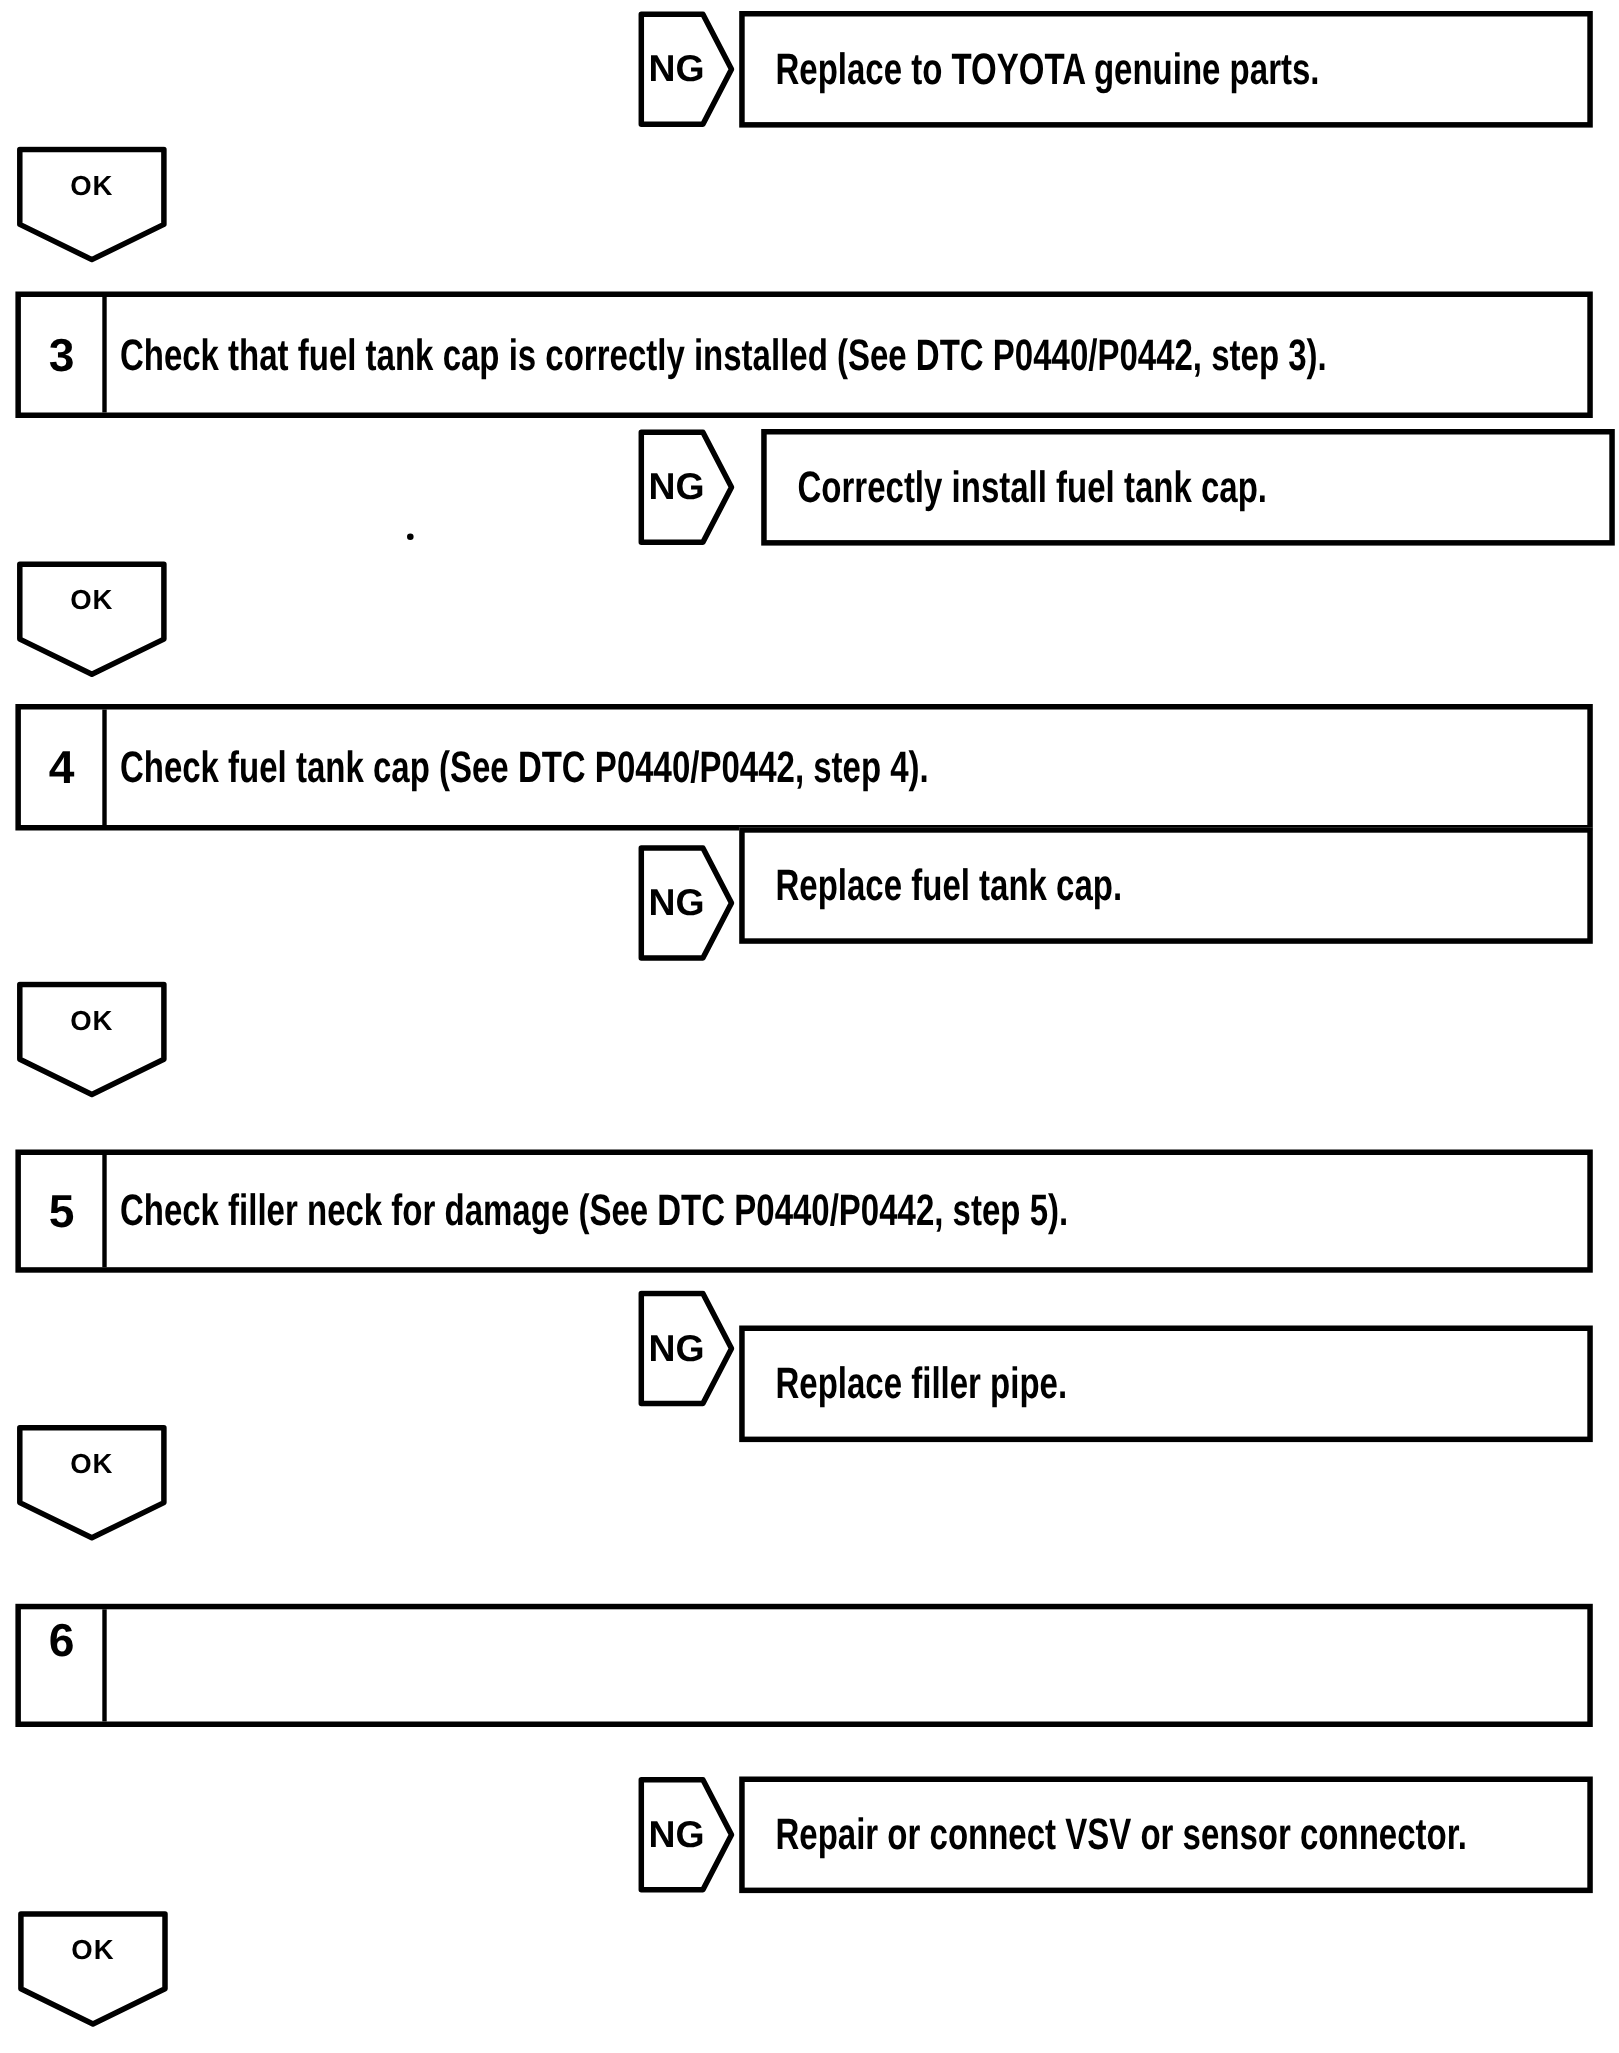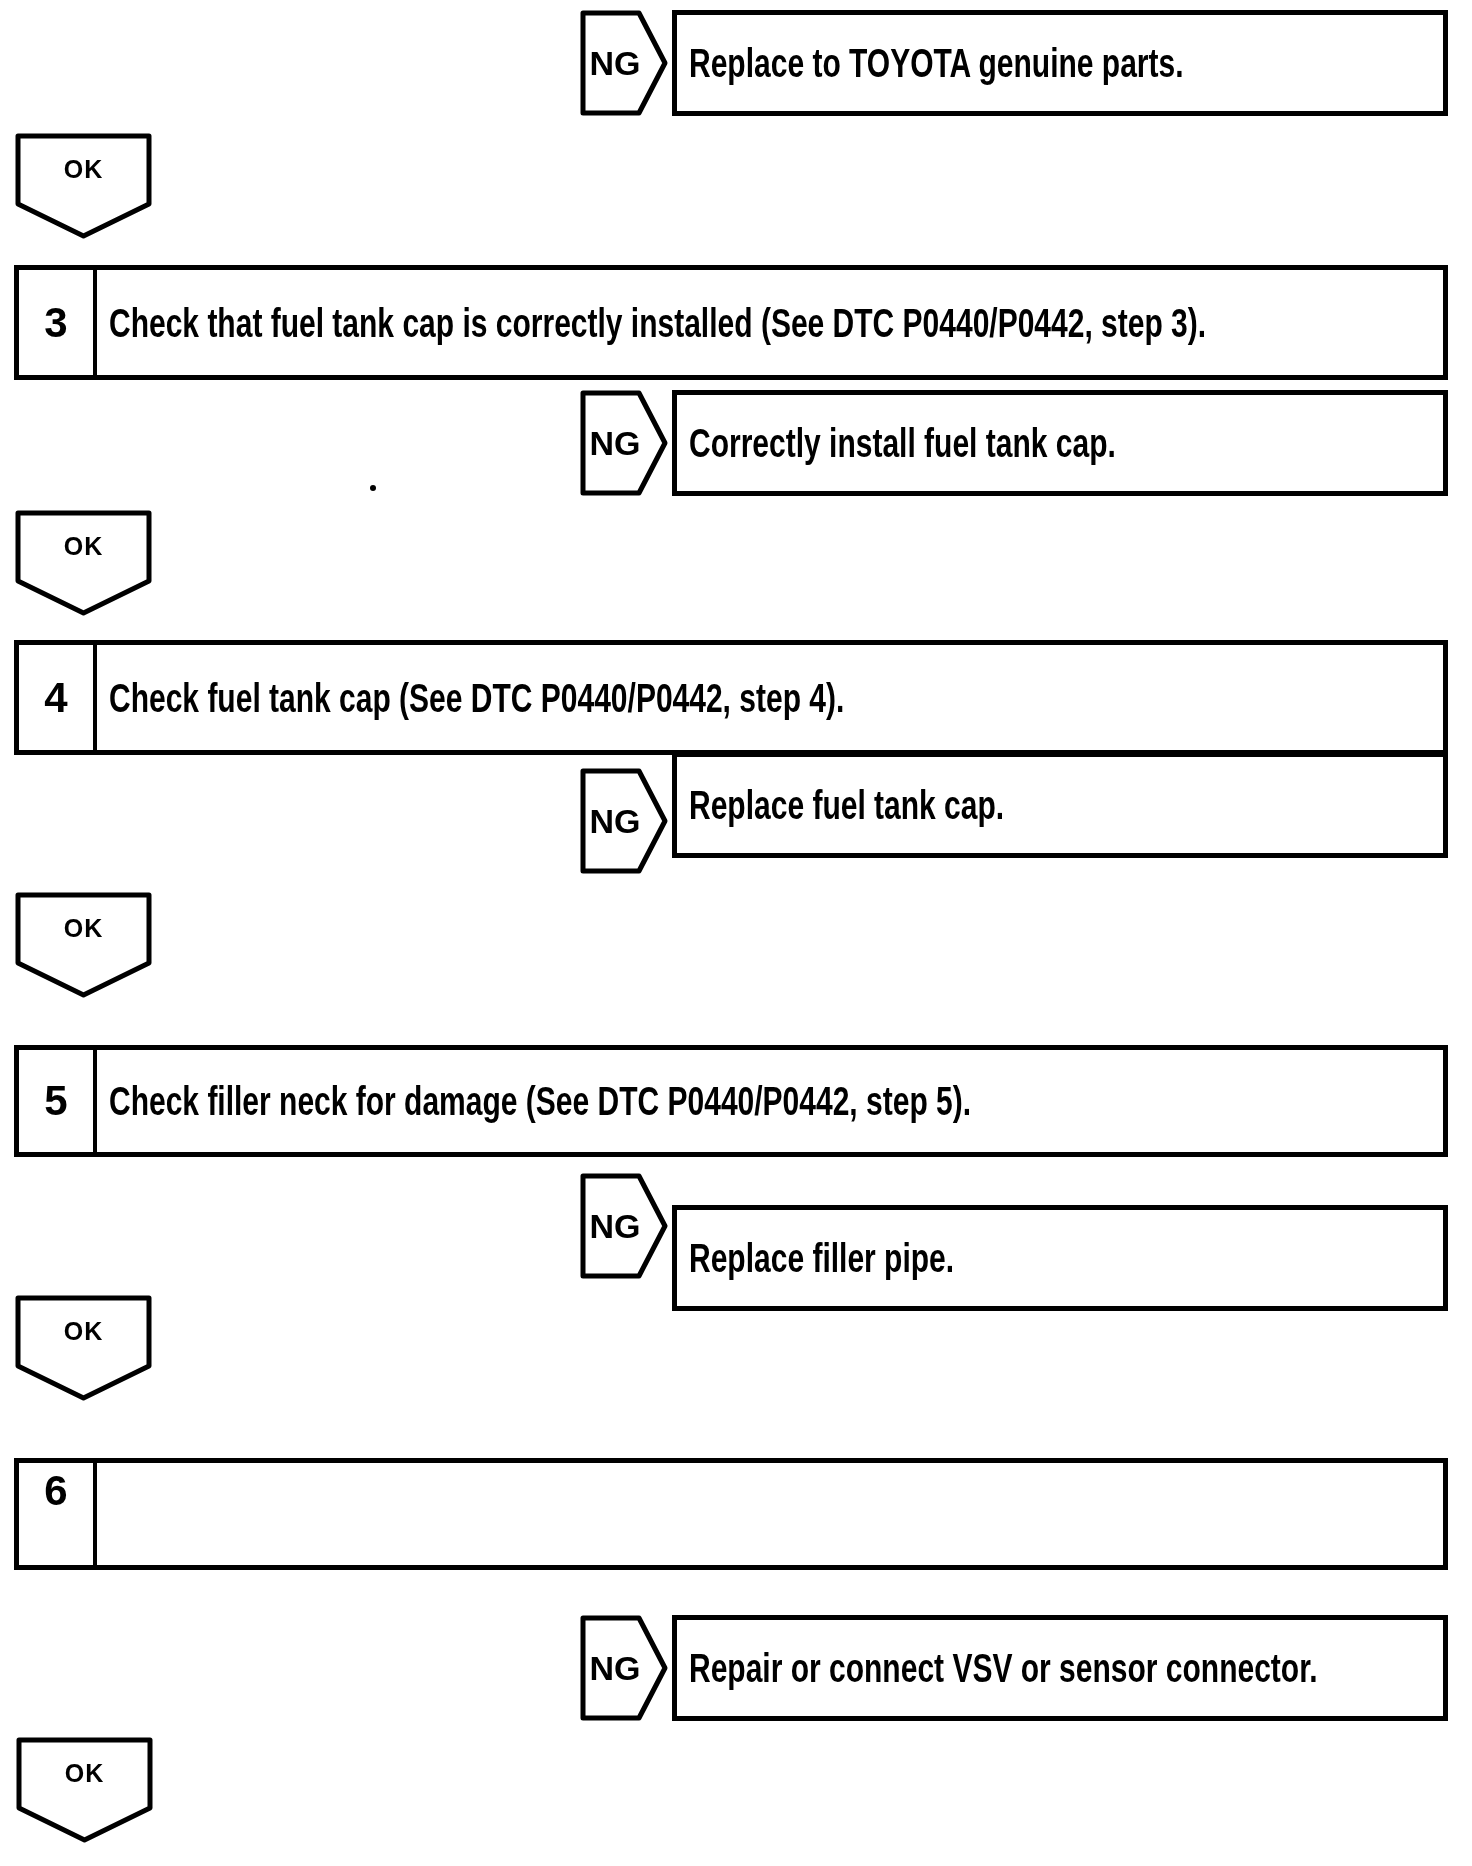--- a/index.html
+++ b/index.html
@@ -5,21 +5,21 @@
   html,body{margin:0;padding:0;background:#ffffff;}
   body{width:1472px;height:1866px;font-family:"Liberation Sans",sans-serif;font-weight:700;color:#000;}
   .sheet{position:relative;width:1472px;height:1866px;background:#fff;overflow:hidden;border-radius:19px;}
 
   
   .ng-shape{position:absolute;left:580px;width:88px;height:106px;}
   .ng-shape svg{position:absolute;left:0;top:0;width:88px;height:106px;}
   .ng-label{position:absolute;left:0;top:0;width:70px;height:106px;display:flex;align-items:center;justify-content:center;font-size:34px;letter-spacing:0px;}
 
   
-  .action-box{position:absolute;left:672px;width:776px;height:106px;border:5px solid #000;box-sizing:border-box;background:#fff;display:flex;align-items:center;padding-left:12px;}
+  .action-box{position:absolute;left:672px;width:776px;height:106px;border:5px solid #000;box-sizing:border-box;background:#fff;display:flex;align-items:center;padding-left:28px;}
 
   
   .ok-shape{position:absolute;left:15px;width:137px;height:107px;}
   .ok-shape svg{position:absolute;left:0;top:0;width:137px;height:107px;}
   .ok-label{position:absolute;left:0;top:0;width:137px;height:72px;display:flex;align-items:center;justify-content:center;font-size:25px;letter-spacing:1px;}
 
   
   .step-box{position:absolute;left:14px;width:1434px;border:5px solid #000;box-sizing:border-box;background:#fff;display:flex;}
   .step-num{flex:none;width:74px;border-right:4px solid #000;display:flex;align-items:center;justify-content:center;font-size:42px;}
   .step-text{flex:1;display:flex;flex-direction:column;justify-content:center;padding-left:12px;overflow:visible;}
@@ -61,21 +61,21 @@
       <div class="tline">Check that fuel tank cap is correctly installed (See DTC  P0440/P0442, step 3).</div>
     </div>
   </div>
 
   <div class="ng-shape" style="top:390px;">
     <svg viewBox="0 0 88 106">
       <polygon points="3,3 59,3 85,53 59,103 3,103" fill="#ffffff" stroke="#000000" stroke-width="5" stroke-linejoin="round"></polygon>
     </svg>
     <span class="ng-label">NG</span>
   </div>
-  <div class="action-box" style="top:390px;">
+  <div class="action-box" style="top:390px;margin-left:20px;">
     <div class="tline">Correctly install fuel tank cap.</div>
   </div>
 
   <div class="stray-dot"></div>
 
   <div class="ok-shape" style="top:510px;">
     <svg viewBox="0 0 137 107">
       <polygon points="3,3 134,3 134,71 68.5,103 3,71" fill="#ffffff" stroke="#000000" stroke-width="5" stroke-linejoin="round"></polygon>
     </svg>
     <span class="ok-label">OK</span>

